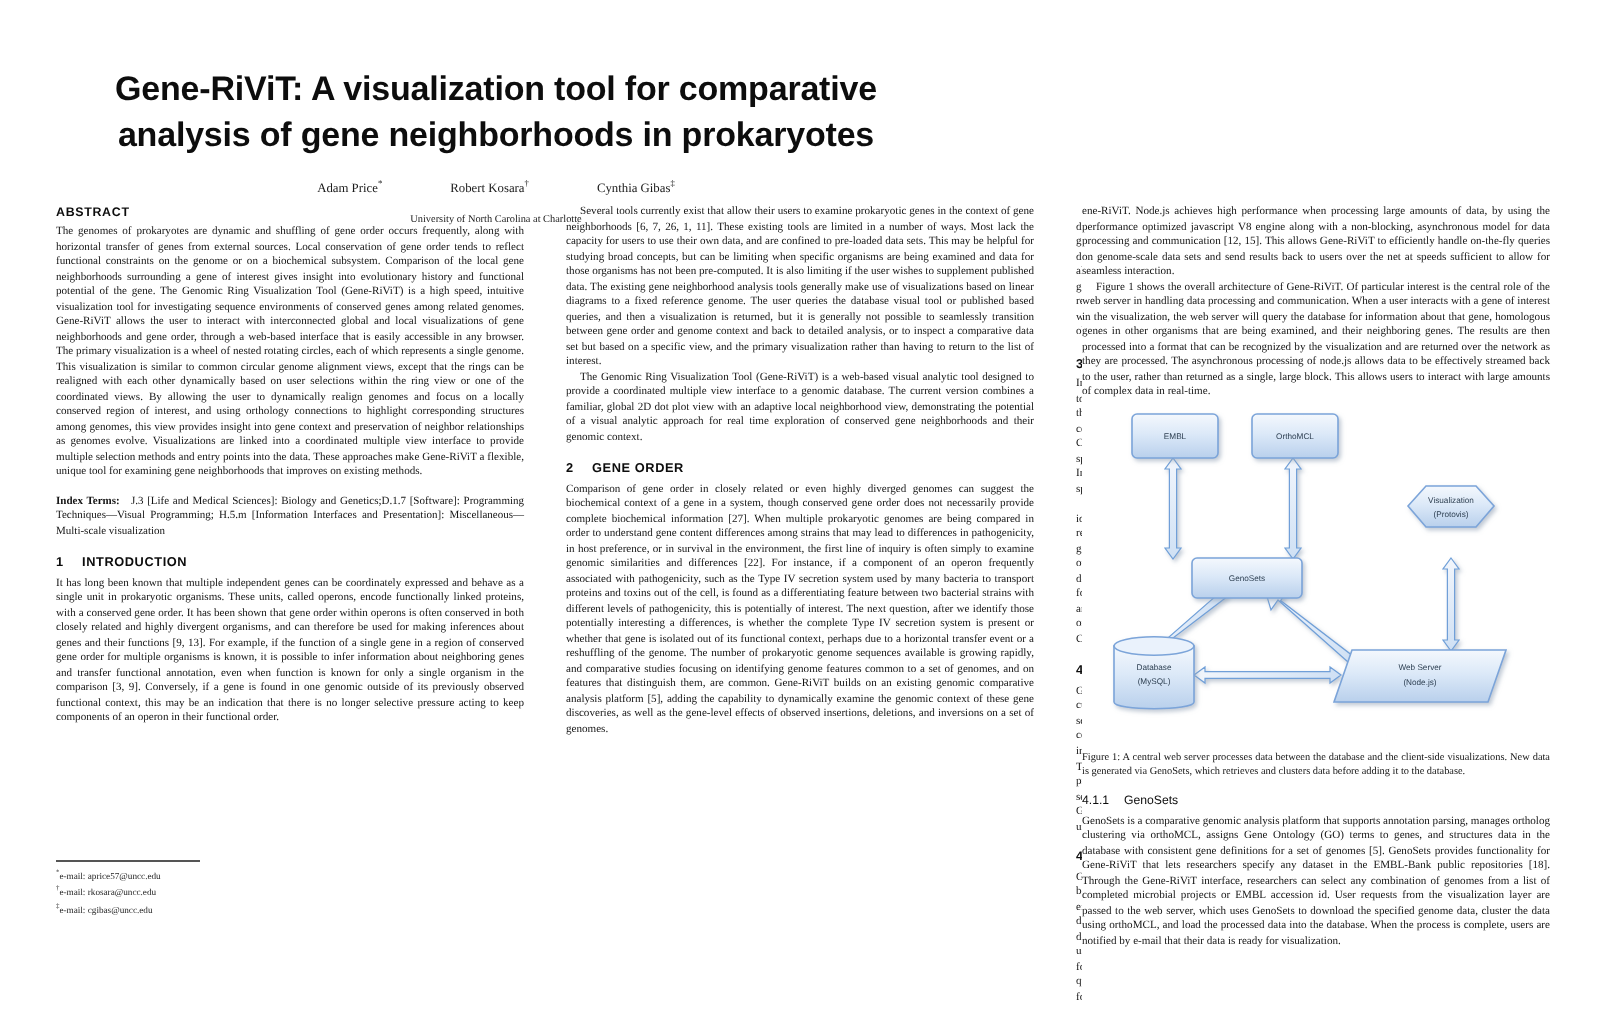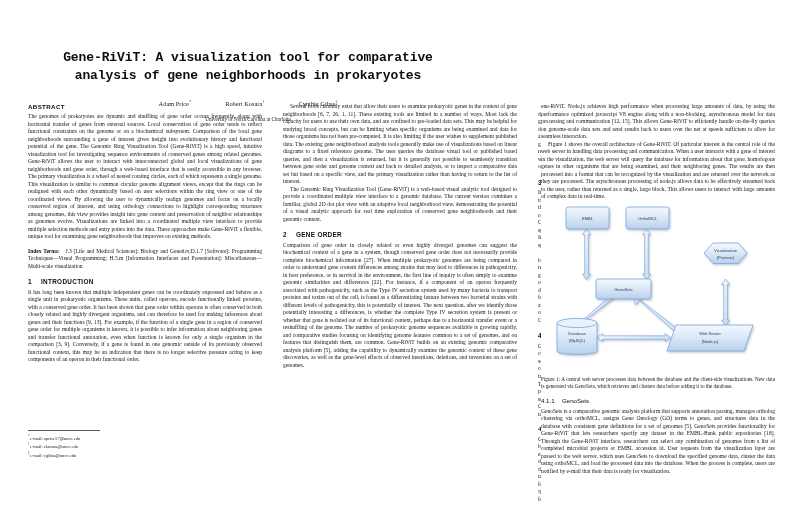--- a/index.html
+++ b/index.html
@@ -25,27 +25,27 @@
 
   
   .title-block {
     position: absolute;
     left: 28px;
     top: 34px;
     width: 440px;
     text-align: center;
   }
   .paper-title {
-    font-family: Liberation Mono, monospace;
+    font-family: Liberation Sans, sans-serif;
     font-weight: bold;
-    font-size: 13px;
+    font-size: 17px;
     line-height: 1.35;
     letter-spacing: -0.1px;
     color: #0d0d0d;
-    margin: 15px;
+    margin: 0;
   }
   .authors {
     margin-top: 9px;
     display: flex;
     justify-content: center;
     gap: 34px;
     font-size: 6.4px;
     color: #1a1a1a;
   }
   .author sup { font-size: 4.4px; vertical-align: super; }

